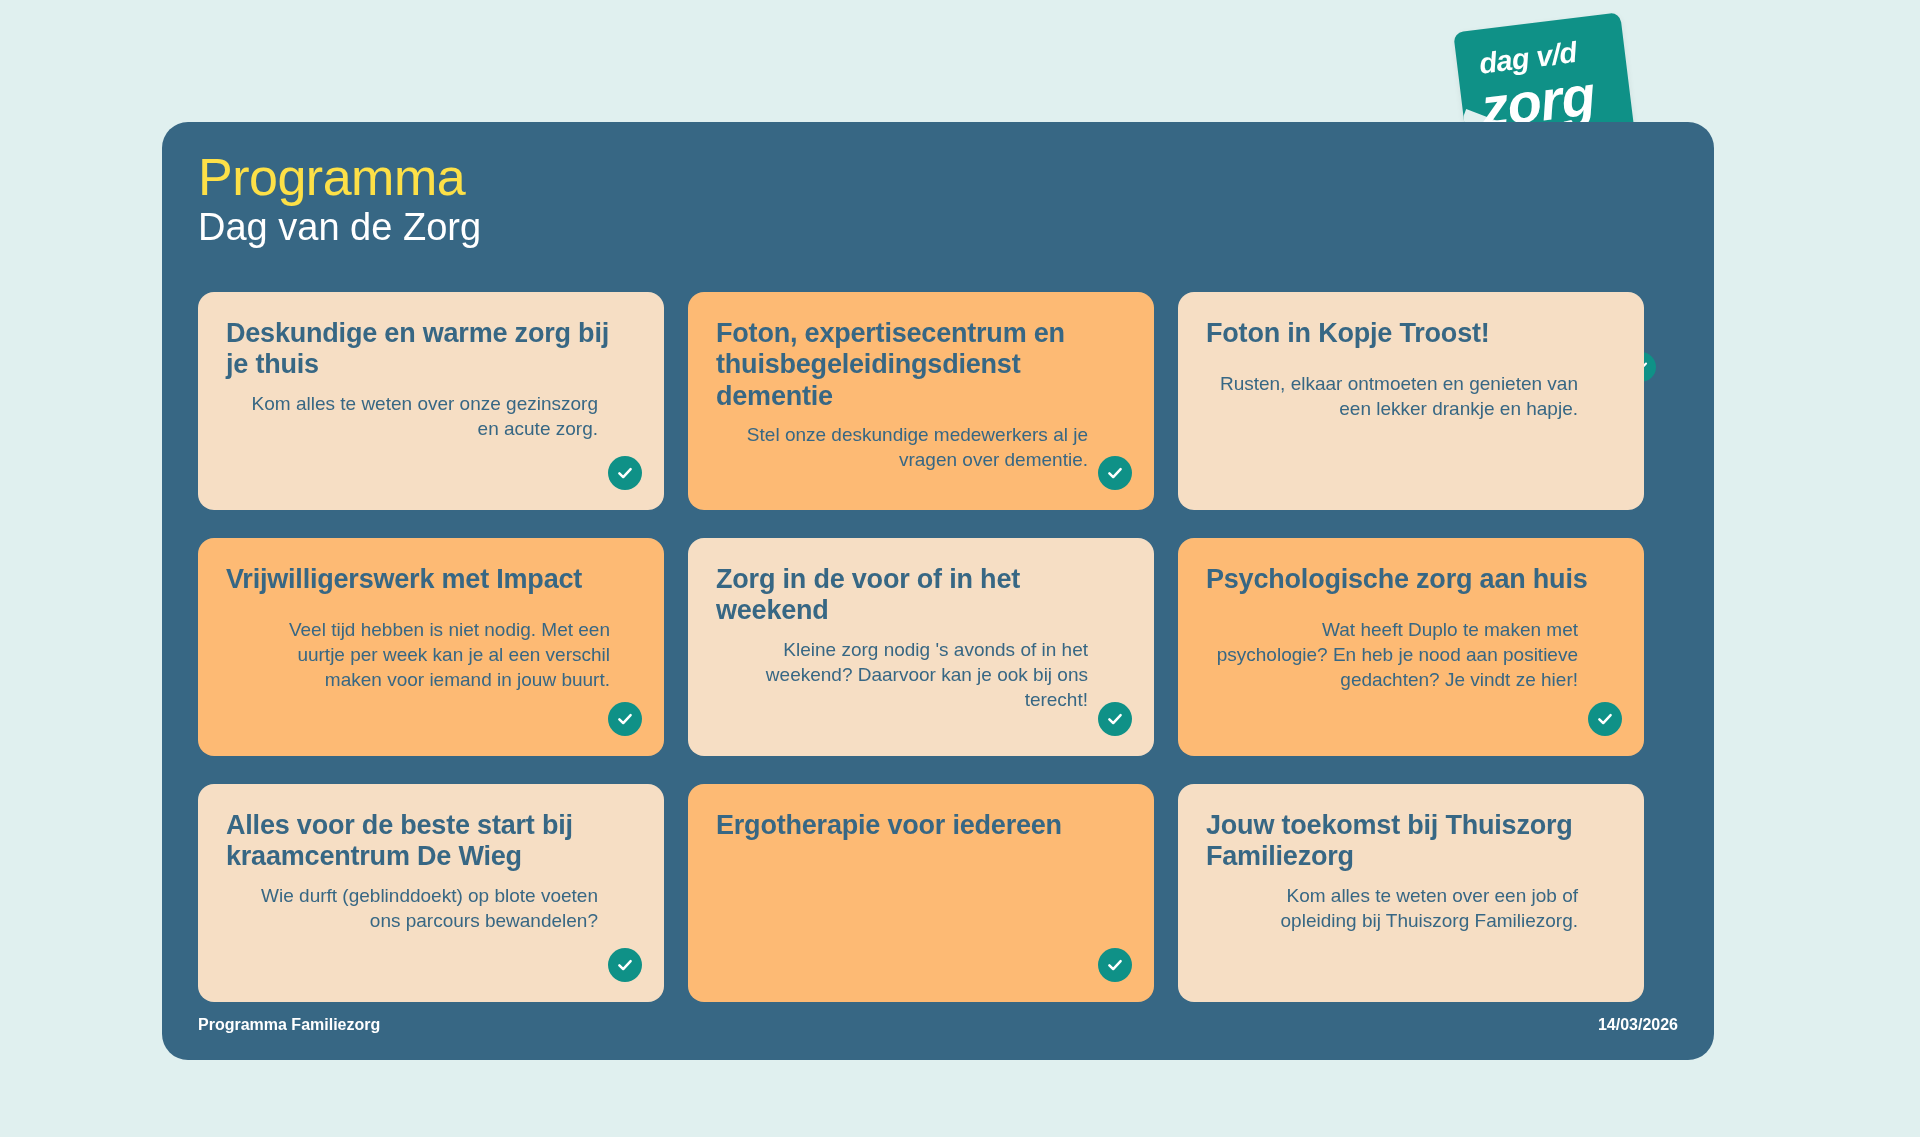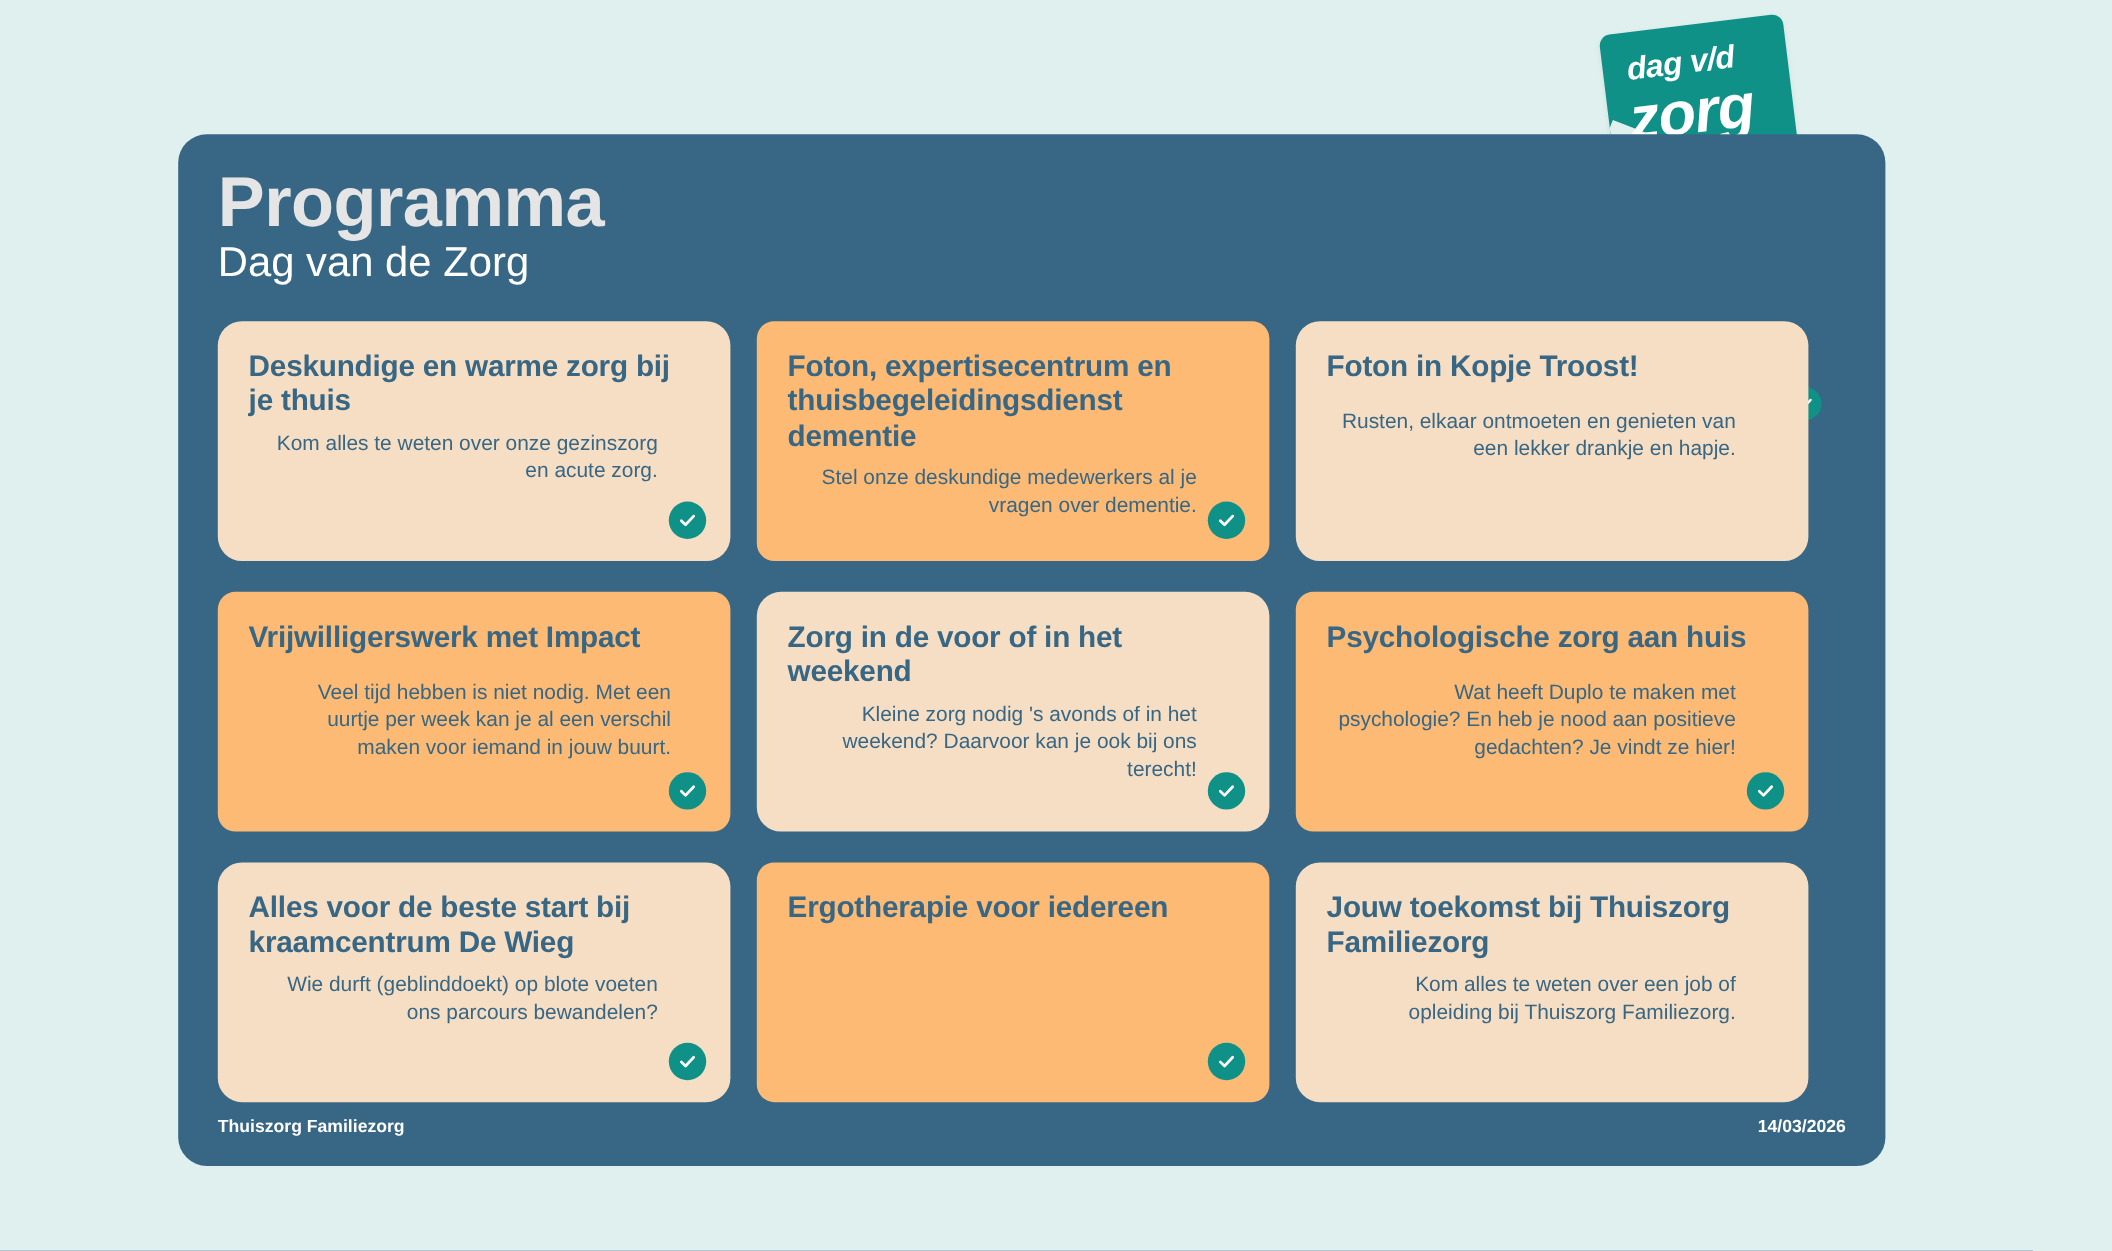--- a/index.html
+++ b/index.html
@@ -68,23 +68,23 @@
     background: #376784;
     border-radius: 26px;
   }
 
   .title-block {
     position: absolute;
     left: 36px;
     top: 28px;
   }
   .title-main {
-    color: #e5e5e5;
-    font-size: 64px;
-    font-weight: bold;
+    color: #fde047;
+    font-size: 52px;
+    font-weight: normal;
     letter-spacing: -0.5px;
     line-height: 1.05;
     margin: 0;
   }
   .title-sub {
     color: #ffffff;
     font-size: 38px;
     font-weight: 300;
     line-height: 1.1;
     margin: 2px 0 0 0;
@@ -127,21 +127,21 @@
     grid-auto-rows: 218px;
     gap: 28px 24px;
   }
   .card {
     position: relative;
     border-radius: 16px;
     padding: 26px 28px 20px 28px;
     box-sizing: border-box;
     overflow: hidden;
   }
-  .card.peach { background: #f6dec4; border-radius: 22px; }
+  .card.peach { background: #f6dec4; }
   .card.sage  { background: #fdba74; }
 
   .card h3 {
     margin: 0;
     color: #376784;
     font-size: 27px;
     font-weight: bold;
     line-height: 1.16;
     letter-spacing: -0.2px;
   }
@@ -284,15 +284,15 @@
       </span>
     </div>
 
     <div class="card peach">
       <h3>Jouw toekomst bij Thuiszorg Familiezorg</h3>
       <p>Kom alles te weten over een job of opleiding  bij Thuiszorg Familiezorg.</p>
     </div>
 
   </div>
 
-  <div class="footer-left">Thuiszorg Familiezorg</div>
+  <div class="footer-left">Programma Familiezorg</div>
   <div class="footer-right">14/03/2026</div>
 </div>
 
 </body></html>

